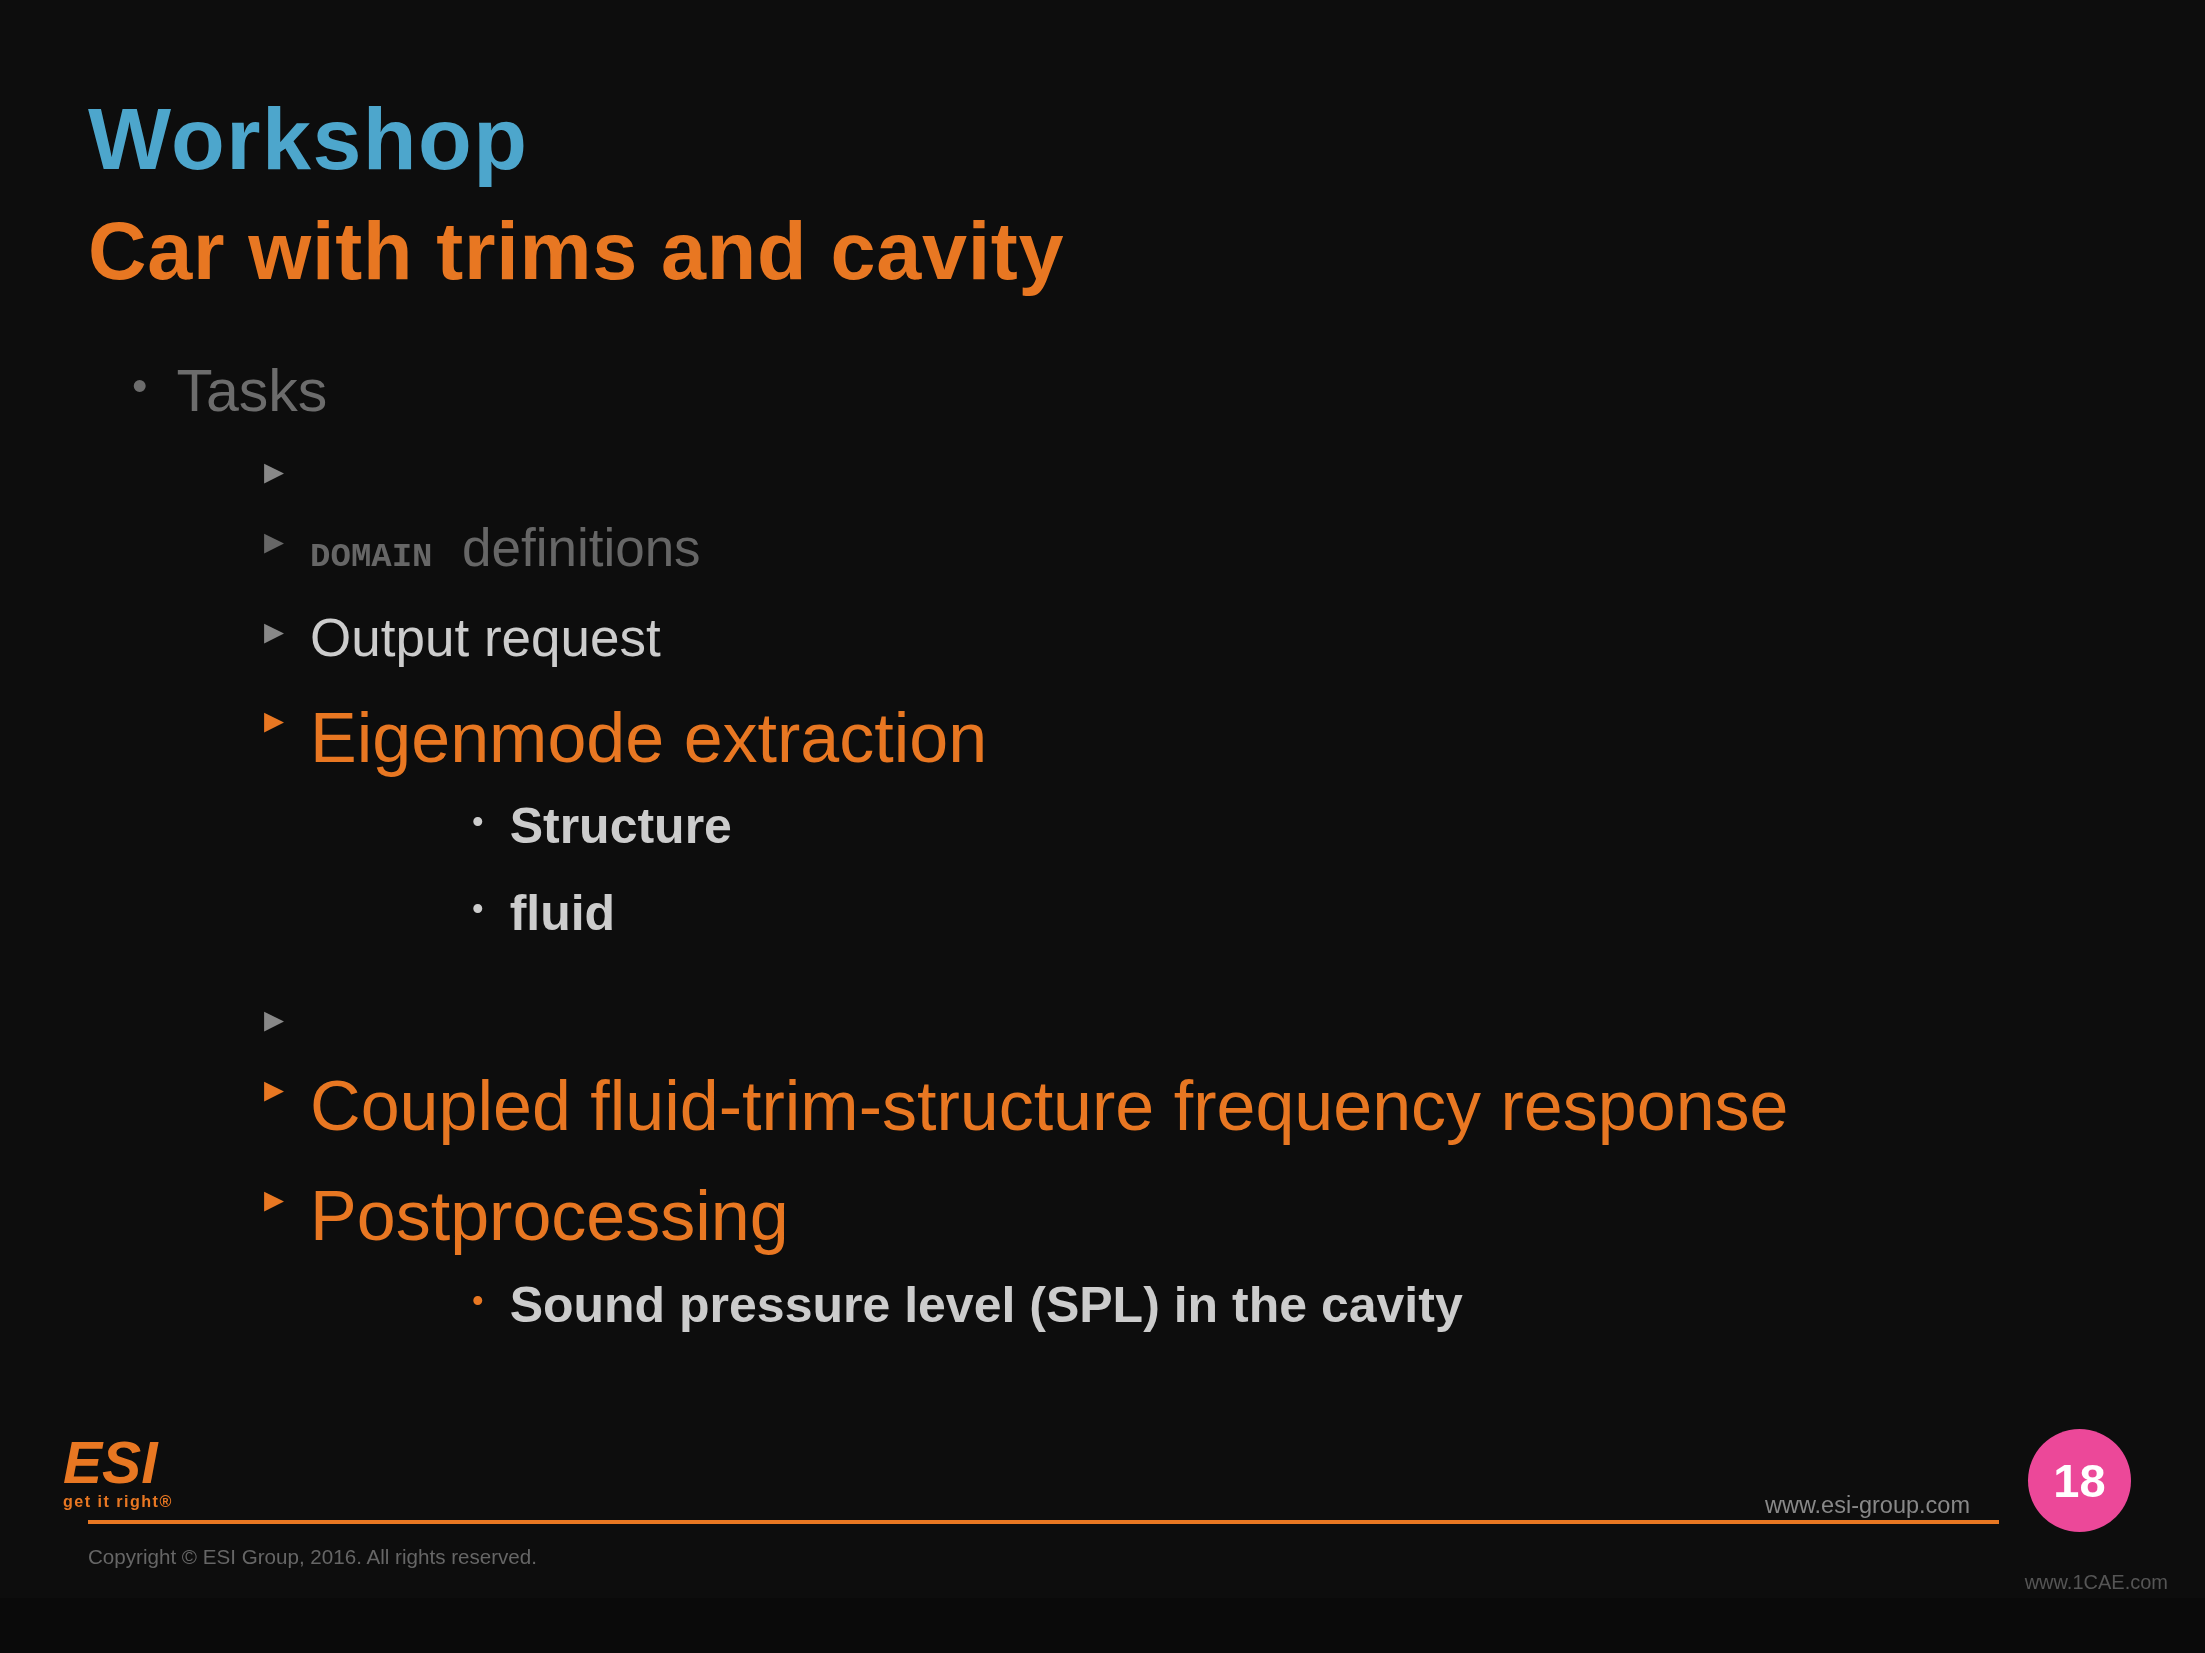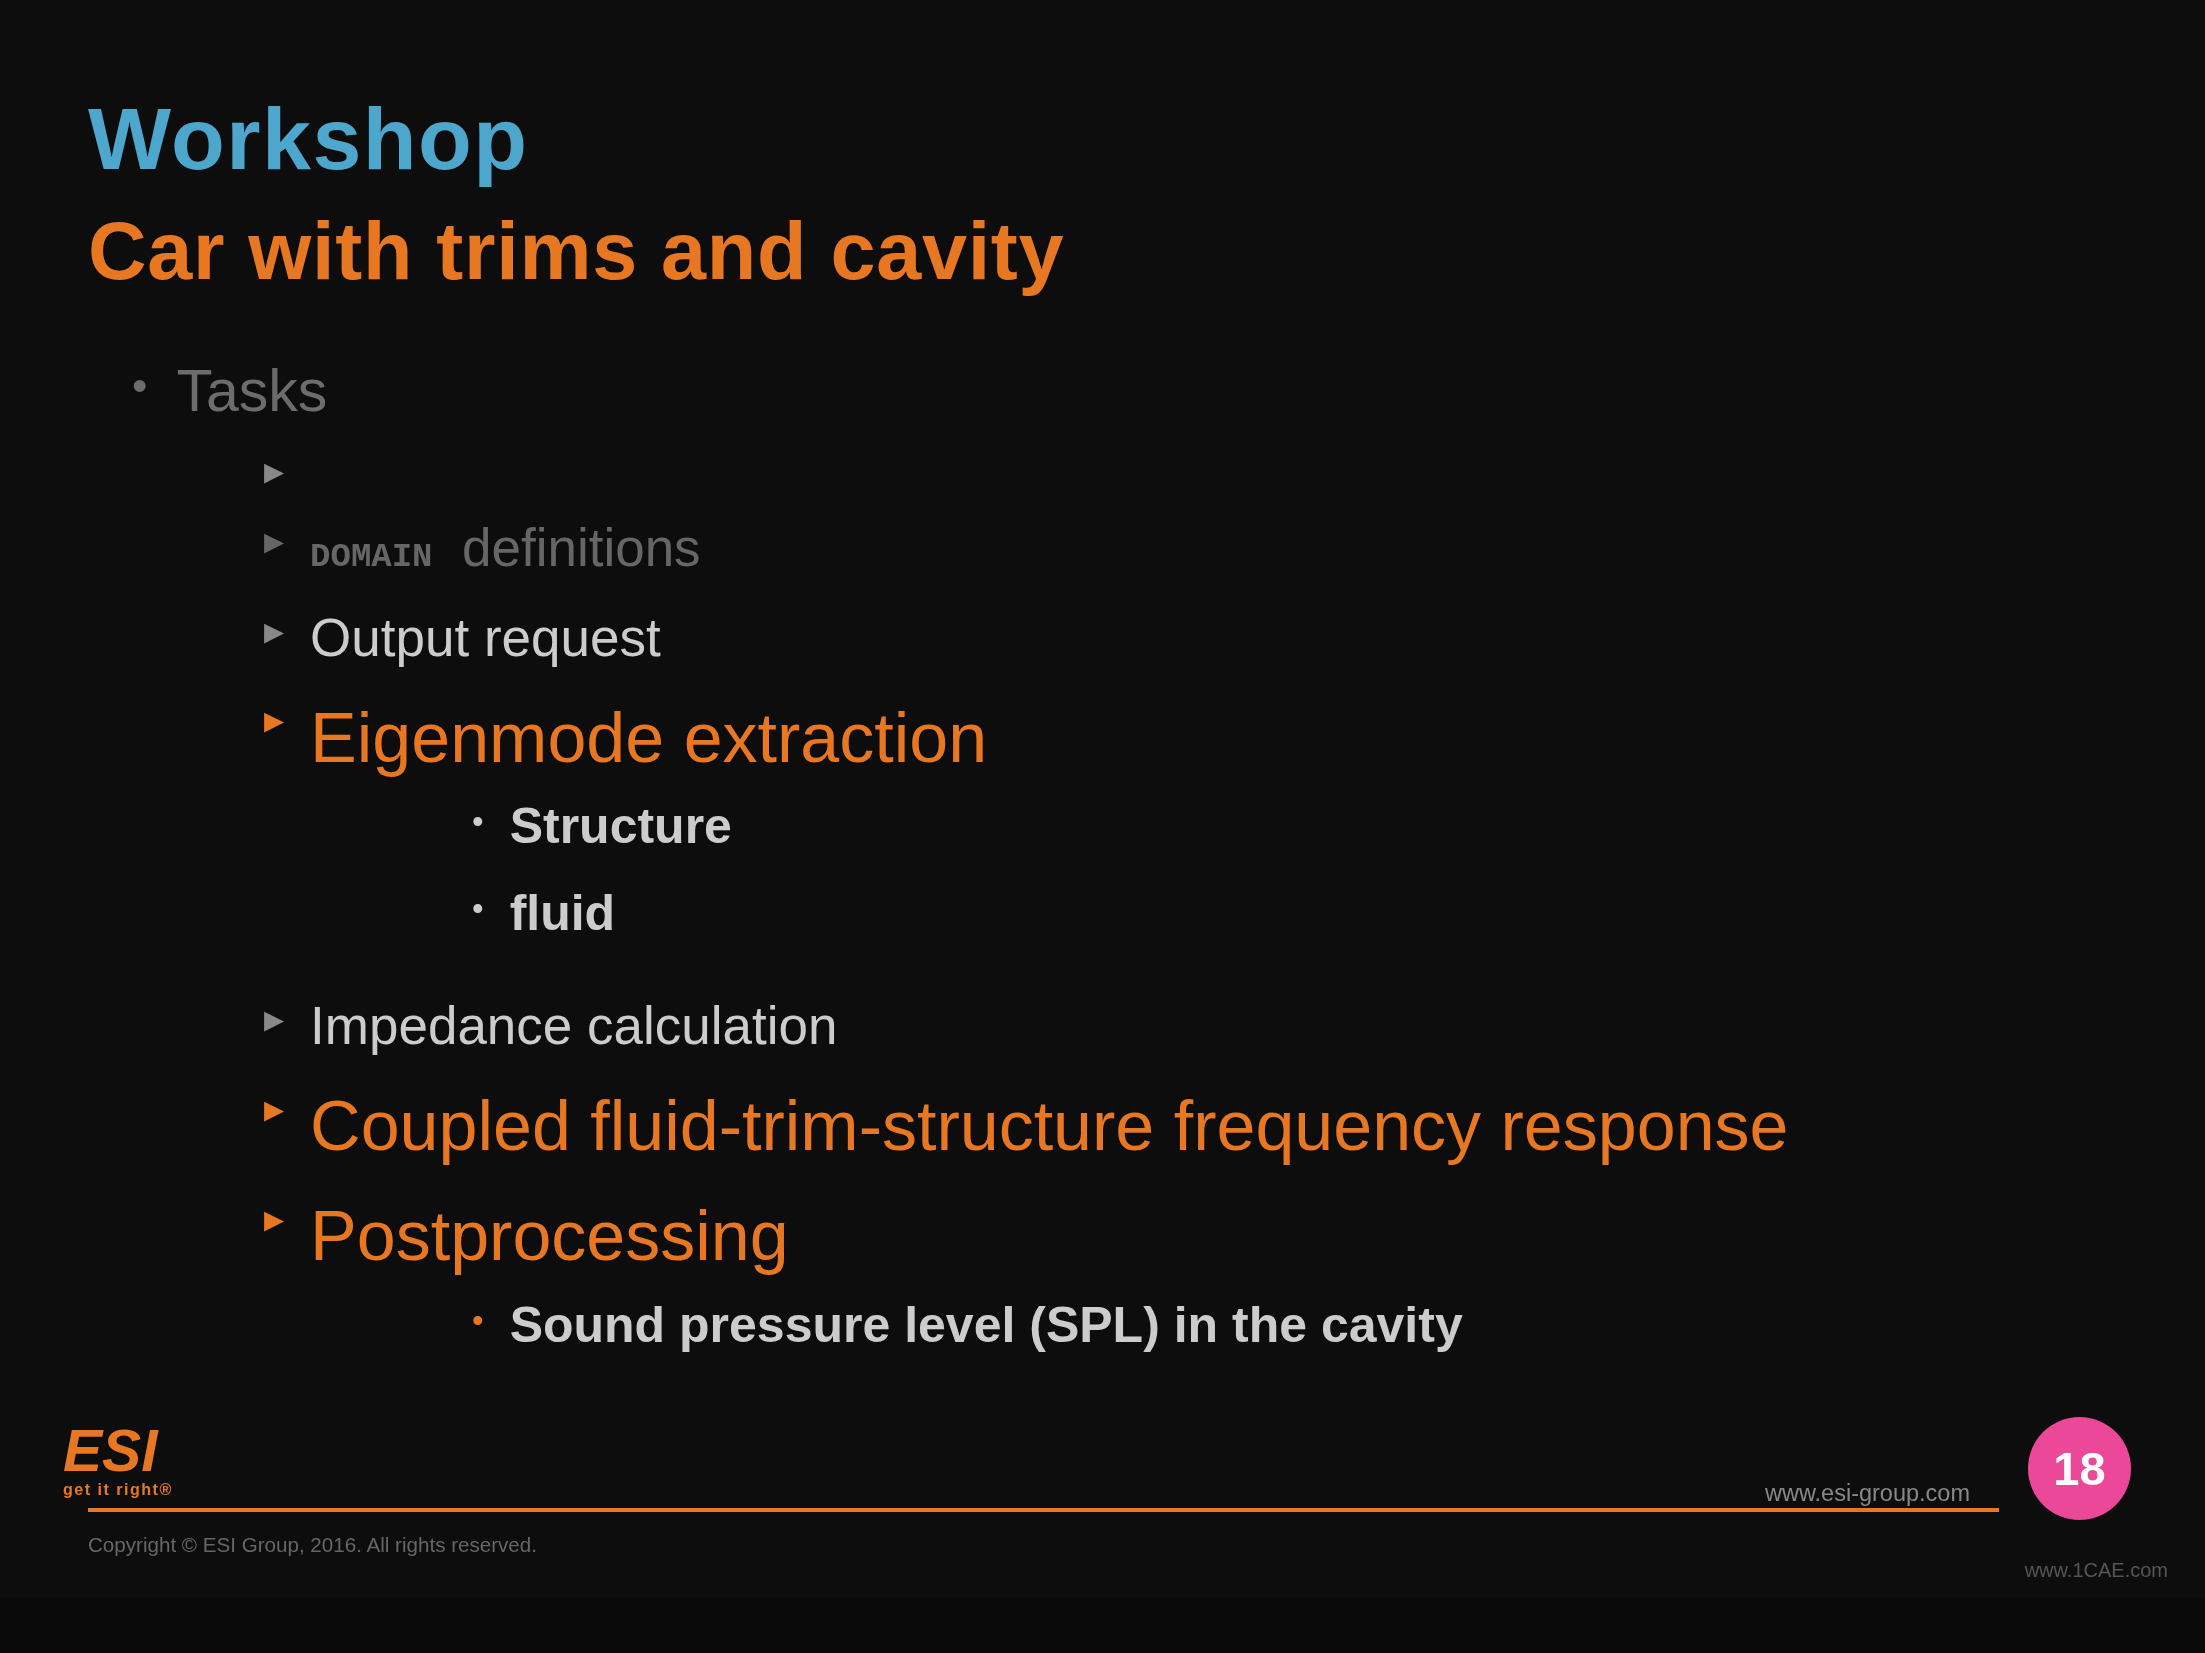--- a/index.html
+++ b/index.html
@@ -160,21 +160,21 @@
     .sub-sub-text {
       font-size: 50px;
       color: #cccccc;
       font-weight: 700;
       line-height: 1.3;
     }
 
     
     .footer {
       position: absolute;
-      bottom: 12px;
+      bottom: 0;
       left: 0;
       right: 0;
       height: 118px;
       text-decoration: underline;
     }
 
     .footer-line {
       position: absolute;
       bottom: 74px;
       left: 88px;
@@ -280,21 +280,20 @@
             <div class="sub-sub-item">
               <span class="circle-bullet">•</span>
               <span class="sub-sub-text">fluid</span>
             </div>
           </div>
         </div>
       </div>
 
       <div class="sub-item">
         <span class="arrow-bullet">▸</span>
-        <span class="item-text">Impedance calculation</span>
       </div>
 
       <div class="sub-item">
         <span class="arrow-bullet-orange">▸</span>
         <span class="item-text-orange">Coupled fluid-trim-structure frequency response</span>
       </div>
 
       <div class="sub-item">
         <span class="arrow-bullet-orange">▸</span>
         <div>

